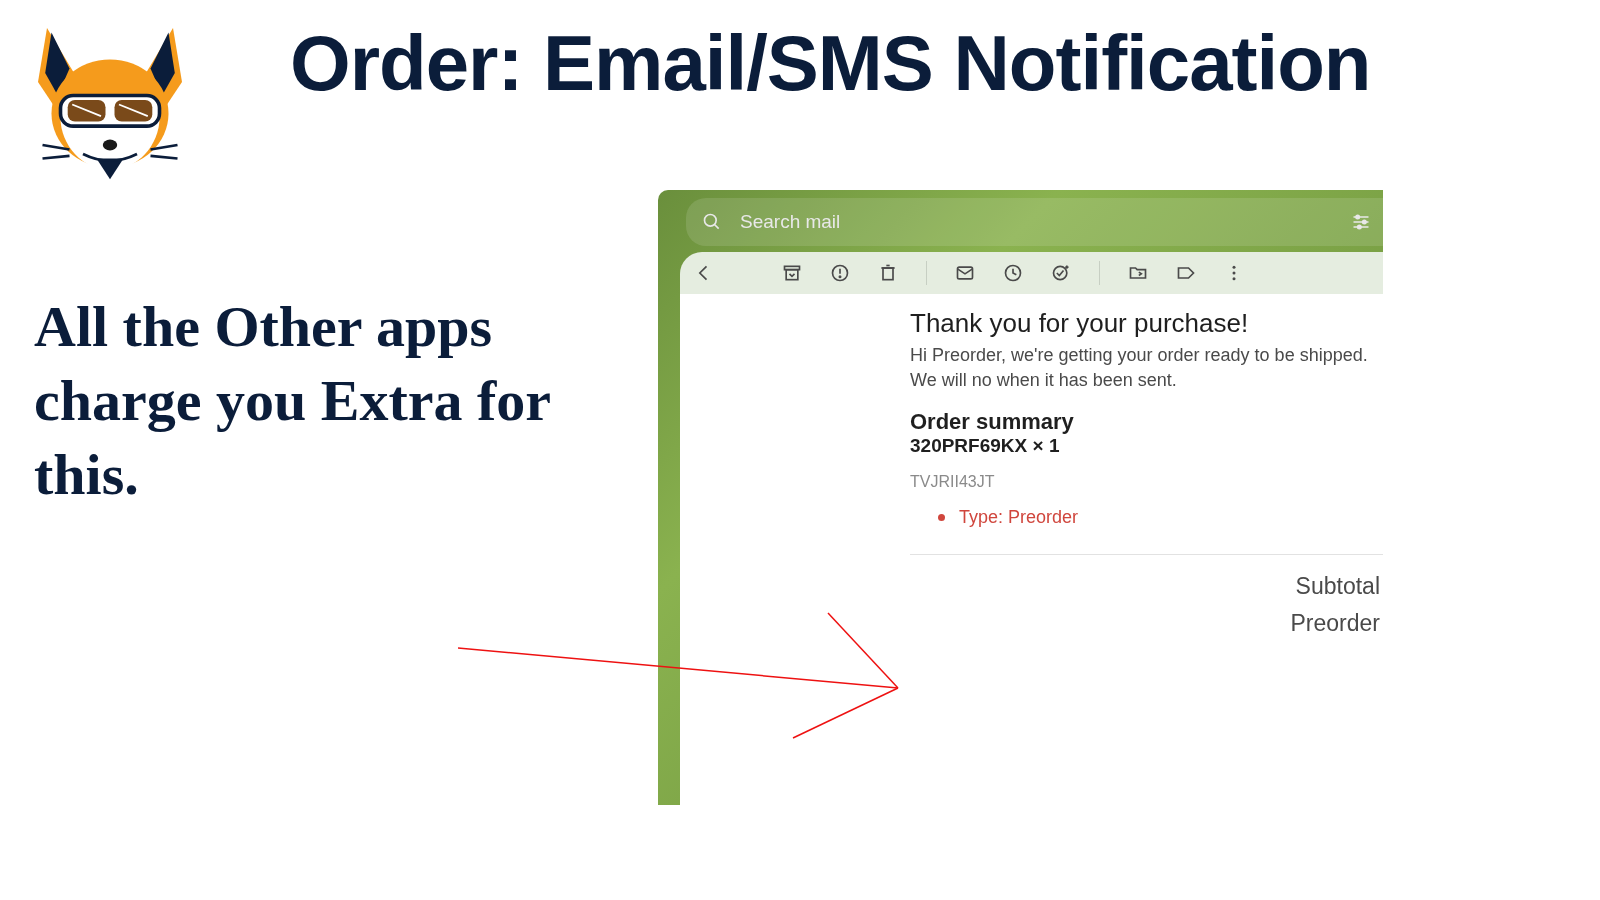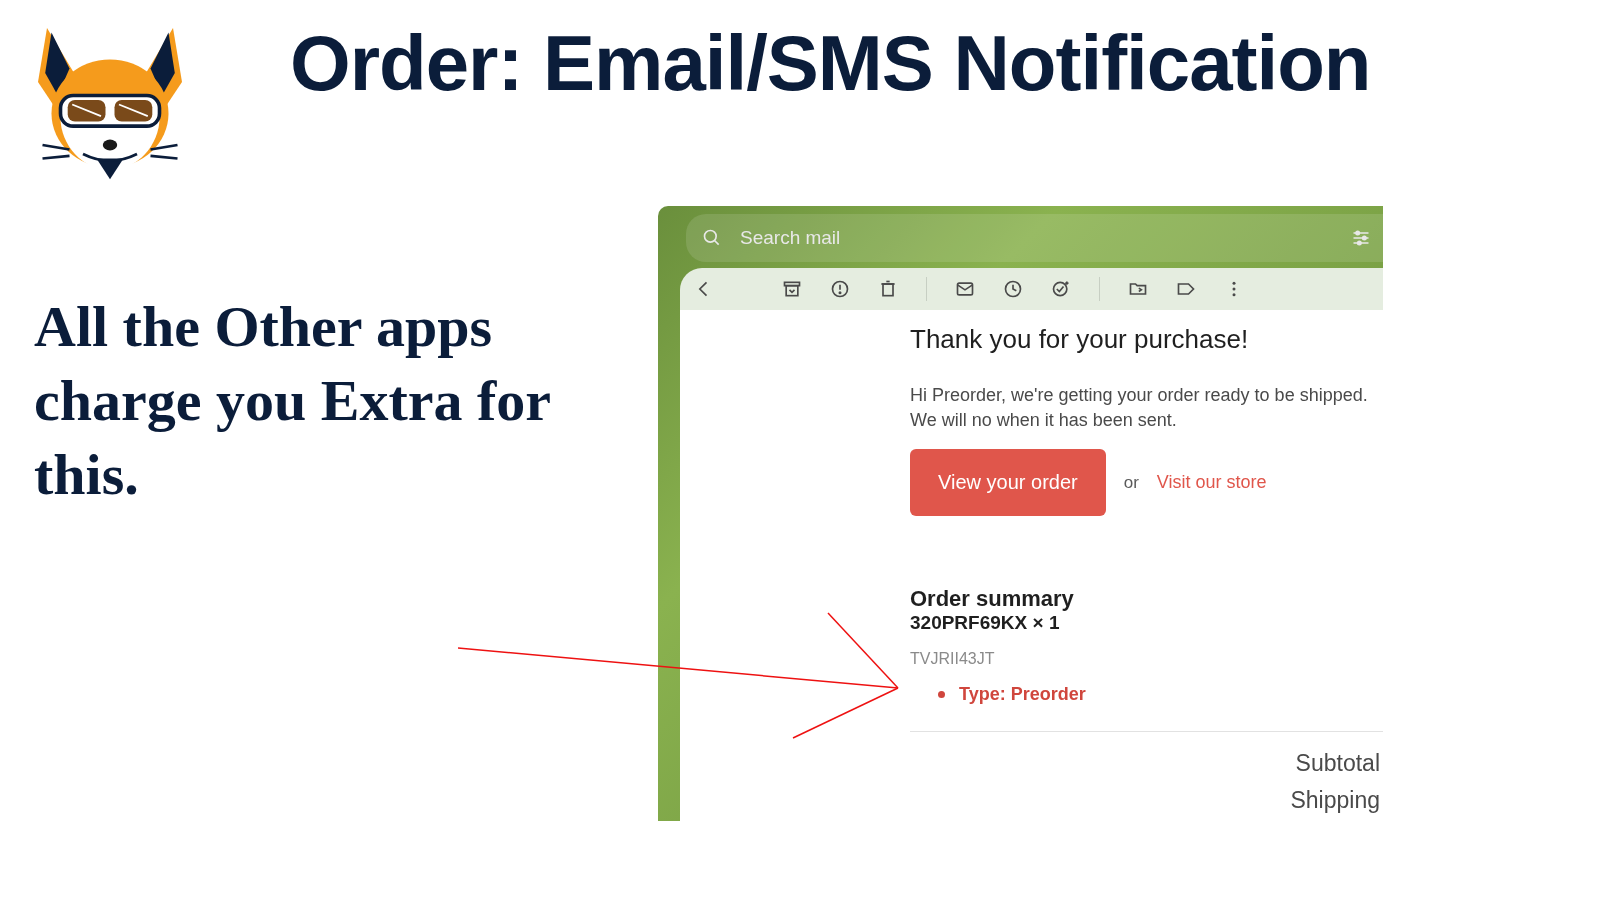--- a/index.html
+++ b/index.html
@@ -4,45 +4,45 @@
 <style>
   * { box-sizing: border-box; margin: 0; padding: 0; }
   html, body { width: 1600px; height: 900px; background: #ffffff; font-family: Arial, Helvetica, sans-serif; overflow: hidden; position: relative; }
 
   .logo { position: absolute; left: 20px; top: 10px; width: 180px; height: 180px; }
 
   .slide-title { position: absolute; left: 290px; top: 18px; font-size: 78px; font-weight: 800; color: #0b1d3a; letter-spacing: -1px; white-space: nowrap; }
 
   .copy { position: absolute; left: 34px; top: 290px; width: 560px; font-family: Georgia, 'Times New Roman', serif; font-size: 58px; font-weight: 700; color: #0b1d3a; line-height: 1.28; }
 
-  .email-shell { position: absolute; left: 658px; top: 206px; width: 725px; height: 615px; overflow: hidden; border-radius: 10px 0 0 0; }
+  .email-shell { position: absolute; left: 658px; top: 190px; width: 725px; height: 615px; overflow: hidden; border-radius: 10px 0 0 0; }
   .green-bg { position: absolute; inset: 0; background: linear-gradient(135deg, #6a8f3c 0%, #8ab24f 30%, #7aa145 60%, #5d7d36 100%); }
   .search-bar { position: absolute; left: 28px; right: 0; top: 8px; height: 48px; background: rgba(255,255,255,0.12); border-radius: 20px 0 0 20px; display: flex; align-items: center; padding: 0 16px; color: #e8e8e8; }
   .search-icon { width: 20px; height: 20px; margin-right: 18px; }
   .search-placeholder { font-size: 19px; color: #e8e8e8; }
   .tune-icon { position: absolute; right: 12px; top: 14px; width: 20px; height: 20px; color:#e8e8e8; }
 
   .toolbar { position: absolute; left: 22px; right: 0; top: 62px; height: 42px; background: #e5ede0; border-radius: 22px 0 0 0; display: flex; align-items: center; padding: 0 14px; gap: 28px; color: #4a4a4a; }
   .toolbar .ico { width: 20px; height: 20px; display: inline-flex; align-items: center; justify-content: center; }
   .tool-div { width: 1px; height: 24px; background: #c7cfc3; }
 
   .mail-body { position: absolute; left: 22px; right: 0; top: 104px; bottom: 0; background: #ffffff; padding: 14px 0 0 230px; overflow: hidden; }
-  .mail-title { font-size: 26px; color: #1f1f1f; font-weight: 500; margin-bottom: 28px; }
+  .mail-title { font-size: 26px; color: #1f1f1f; font-weight: 500; margin-bottom: 4px; }
   .mail-intro { font-size: 18px; color: #4a4a4a; line-height: 1.4; margin-bottom: 16px; max-width: 520px; }
   .cta-row { display: flex; align-items: center; gap: 18px; margin-bottom: 70px; }
   .btn-primary { background: #e0564b; color: #ffffff; font-size: 20px; padding: 22px 28px; border: none; border-radius: 6px; cursor: pointer; }
   .or { color: #5a5a5a; font-size: 17px; }
   .store-link { color: #e0564b; font-size: 18px; text-decoration: none; }
 
   .summary-heading { font-size: 22px; color: #1f1f1f; }
   .order-line1 { font-size: 19px; font-weight: 700; color: #1f1f1f; }
   .order-line2 { font-size: 16px; color: #8a8a8a; margin-top: 16px; }
   .bullet-row { margin-top: 16px; display: flex; align-items: center; }
   .bullet-dot { width: 7px; height: 7px; border-radius: 50%; background: #d0463d; margin: 0 14px 0 28px; }
-  .bullet-text { font-size: 18px; color: #d0463d; font-weight: bold; }
+  .bullet-text { font-size: 18px; color: #d0463d; }
 
   .hr { border: none; border-top: 1px solid #e2e2e2; margin: 26px 0 18px 0; width: 480px; }
   .sub-label { text-align: right; color: #4a4a4a; font-size: 23px; width: 470px; margin-bottom: 10px; }
 
   .arrow-svg { position: absolute; left: 458px; top: 608px; width: 450px; height: 160px; pointer-events: none; }
 </style>
 </head>
 <body>
 
 <div class="logo">
@@ -161,35 +161,30 @@
           <circle cx="12" cy="5" r="1.8"></circle>
           <circle cx="12" cy="12" r="1.8"></circle>
           <circle cx="12" cy="19" r="1.8"></circle>
         </svg>
       </span>
   </div>
 
   <div class="mail-body">
     <h2 class="mail-title">Thank you for your purchase!</h2>
     <p class="mail-intro">Hi Preorder, we're getting your order ready to be shipped. We will no when it has been sent.</p>
-    <div class="cta-row">
-      <button class="btn-primary">View your order</button>
-      <span class="or">or</span>
-      <a href="#" class="store-link">Visit our store</a>
-    </div>
     <h3 class="summary-heading">Order summary</h3>
     <div class="order-line1">320PRF69KX × 1</div>
     <div class="order-line2">TVJRII43JT</div>
     <div class="bullet-row">
       <span class="bullet-dot"></span>
       <span class="bullet-text">Type: Preorder</span>
     </div>
     <hr class="hr">
     <div class="sub-label">Subtotal</div>
-    <div class="sub-label">Shipping</div>
+    <div class="sub-label">Preorder</div>
   </div>
 </div>
 
 <svg class="arrow-svg" viewBox="0 0 450 160">
   <line x1="0" y1="40" x2="440" y2="80" stroke="#e11" stroke-width="1.5"></line>
   <line x1="370" y1="5" x2="440" y2="80" stroke="#e11" stroke-width="1.5"></line>
   <line x1="335" y1="130" x2="440" y2="80" stroke="#e11" stroke-width="1.5"></line>
 </svg>
 
 </body></html>

